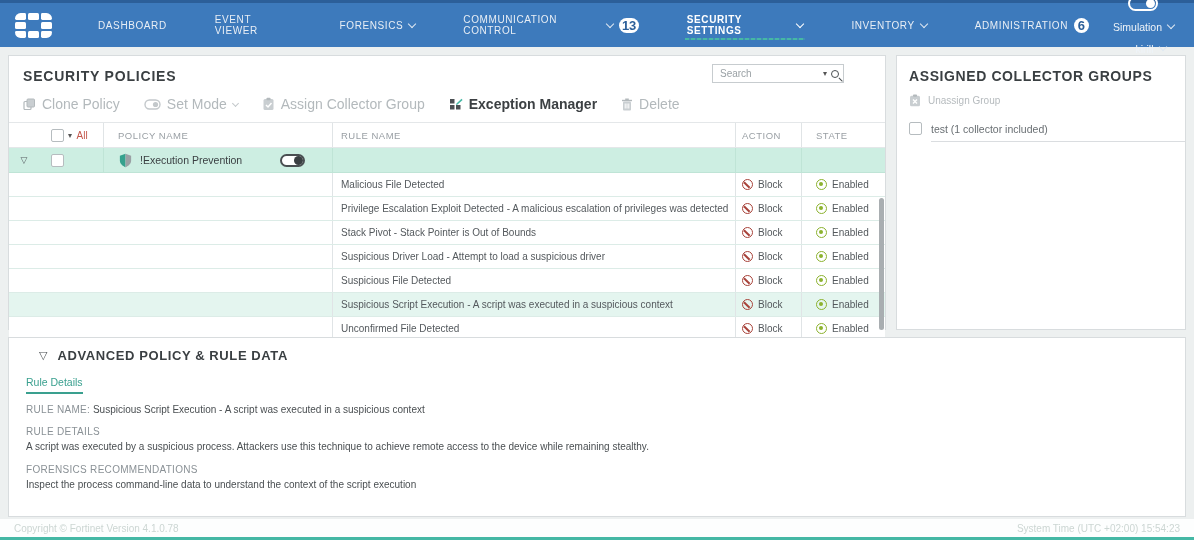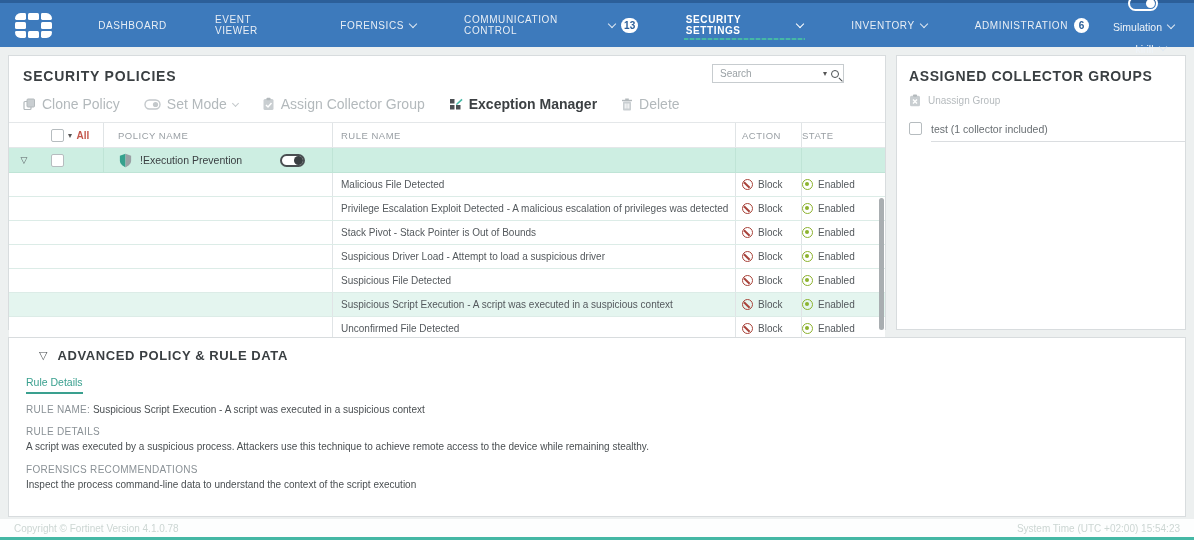--- a/index.html
+++ b/index.html
@@ -32,21 +32,21 @@
   }
   .nav-item.active { color:#fff; font-weight:bold; }
   .nav-item.active .underline {
     position:absolute; left:22px; right:22px; bottom:7px; height:2px;
     background:repeating-linear-gradient(90deg,#45b8a5 0 4px, rgba(69,184,165,.35) 4px 6px);
   }
   .chev { width:6px; height:6px; border-right:1.5px solid #dfe8f2; border-bottom:1.5px solid #dfe8f2;
     transform:rotate(45deg); margin-top:-3px; flex:0 0 auto; }
   .nav-item.active .chev { border-color:#fff; }
   .badge { min-width:15px; height:15px; border-radius:8px; background:#fff; color:#2c5f99;
-    font-size:10px; font-weight:bold; display:flex; align-items:center; justify-content:center;
+    font-size:13px; font-weight:bold; display:flex; align-items:center; justify-content:center;
     padding:0 3px; letter-spacing:0; }
   .nav-right { margin-left:auto; display:flex; align-items:center; gap:10px; margin-right:20px;flex-direction:column; }
   .sim-toggle { width:30px; height:15px; border:2px solid #fff; border-radius:9px; position:relative; cursor:pointer; }
   .sim-toggle .knob { position:absolute; right:1px; top:1px; width:9px; height:9px; border-radius:50%; background:#fff; }
   .nav-right .nv { display:flex; align-items:center; gap:6px; color:#eef3f8; font-size:10.5px; cursor:pointer; }
 
   
   .panel { position:absolute; background:#fff; border:1px solid #d8dcde; }
   #policies-panel { left:8px;  top:55px; width:878px; height:275px; }
   #groups-panel   { left:896px; top:55px; width:290px; height:275px; }
@@ -76,26 +76,26 @@
   
   .tbl { position:absolute; left:0; top:66px; width:876px; }
   .trow { display:flex; align-items:center; width:100%; }
   .thead { height:26px; border-top:1px solid #e4e7e9; border-bottom:1px solid #e4e7e9;
     color:#999fa4; font-size:9.5px; letter-spacing:.5px; }
   .col-exp   { width:30px;  flex:0 0 auto; display:flex; justify-content:center; }
   .col-check { width:65px;  flex:0 0 auto; display:flex; align-items:center; gap:4px; padding-left:12px; border-right:1px solid #e0e4e6; align-self:stretch; }
   .col-policy{ width:229px; flex:0 0 auto; display:flex; align-items:center; padding-left:14px; border-right:1px solid #e0e4e6; align-self:stretch; }
   .col-rule  { flex:1 1 auto; display:flex; align-items:center; padding-left:8px; align-self:stretch; border-right:1px solid transparent; }
   .col-action{ width:66px;  flex:0 0 auto; display:flex; align-items:center; gap:5px; border-left:1px solid #e0e4e6; align-self:stretch; padding-left:6px; }
-  .col-state { width:84px;  flex:0 0 auto; display:flex; align-items:center; gap:5px; border-left:1px solid #e0e4e6; align-self:stretch; padding-left:0; }
+  .col-state { width:84px;  flex:0 0 auto; display:flex; align-items:center; gap:5px; border-left:1px solid #e0e4e6; align-self:stretch; padding-left:14px; }
   .thead .col-check { border-right-color:#e0e4e6; }
 
   .checkbox { width:13px; height:13px; border:1px solid #b6bcbf; border-radius:2px; background:#fff; flex:0 0 auto; cursor:pointer; }
   .hdr-caret { font-size:8px; color:#555; }
-  .hdr-all { color:#c4574c; font-size:10px; letter-spacing:0;font-weight:bold; }
+  .hdr-all { color:#c4574c; font-size:10px; letter-spacing:0; }
 
   .policy-row { height:25px; background:#cdeee2; border-bottom:1px solid #bfe4d6; font-size:10.5px; color:#3a3f42; }
   .policy-row .col-check, .policy-row .col-policy { border-right-color:#bfe4d6; }
   .policy-row .col-action, .policy-row .col-state { border-left-color:#bfe4d6; }
   .exp-chev { font-size:9px; color:#5a6065; cursor:pointer; }
   .shield { margin-right:7px; flex:0 0 auto; }
   .policy-toggle { margin-left:auto; margin-right:27px; width:25px; height:13px; border:2px solid #4a4f52;
     border-radius:8px; position:relative; background:#fff; cursor:pointer; flex:0 0 auto; }
   .policy-toggle .knob { position:absolute; right:0px; top:0px; width:9px; height:9px; border-radius:50%; background:#3a3f42; }
 

